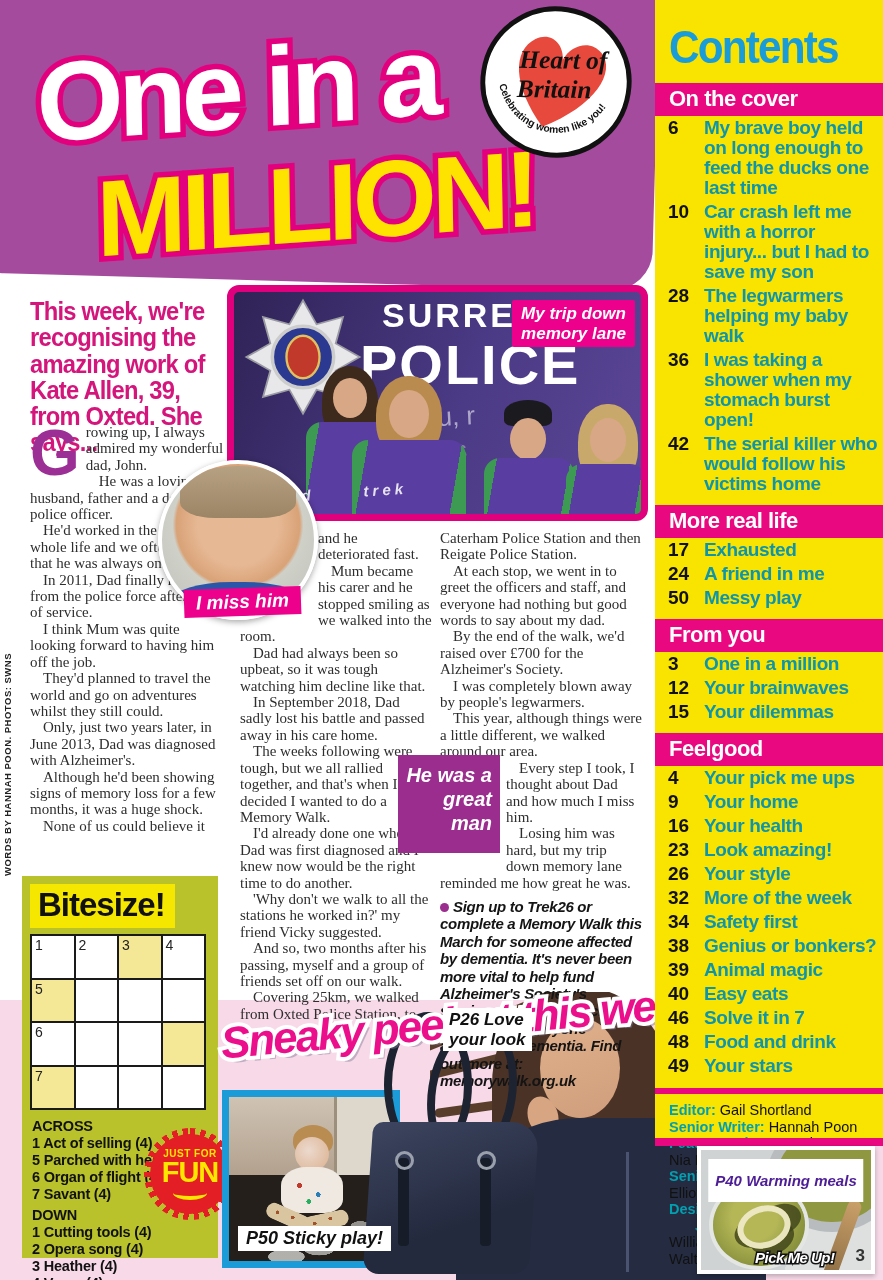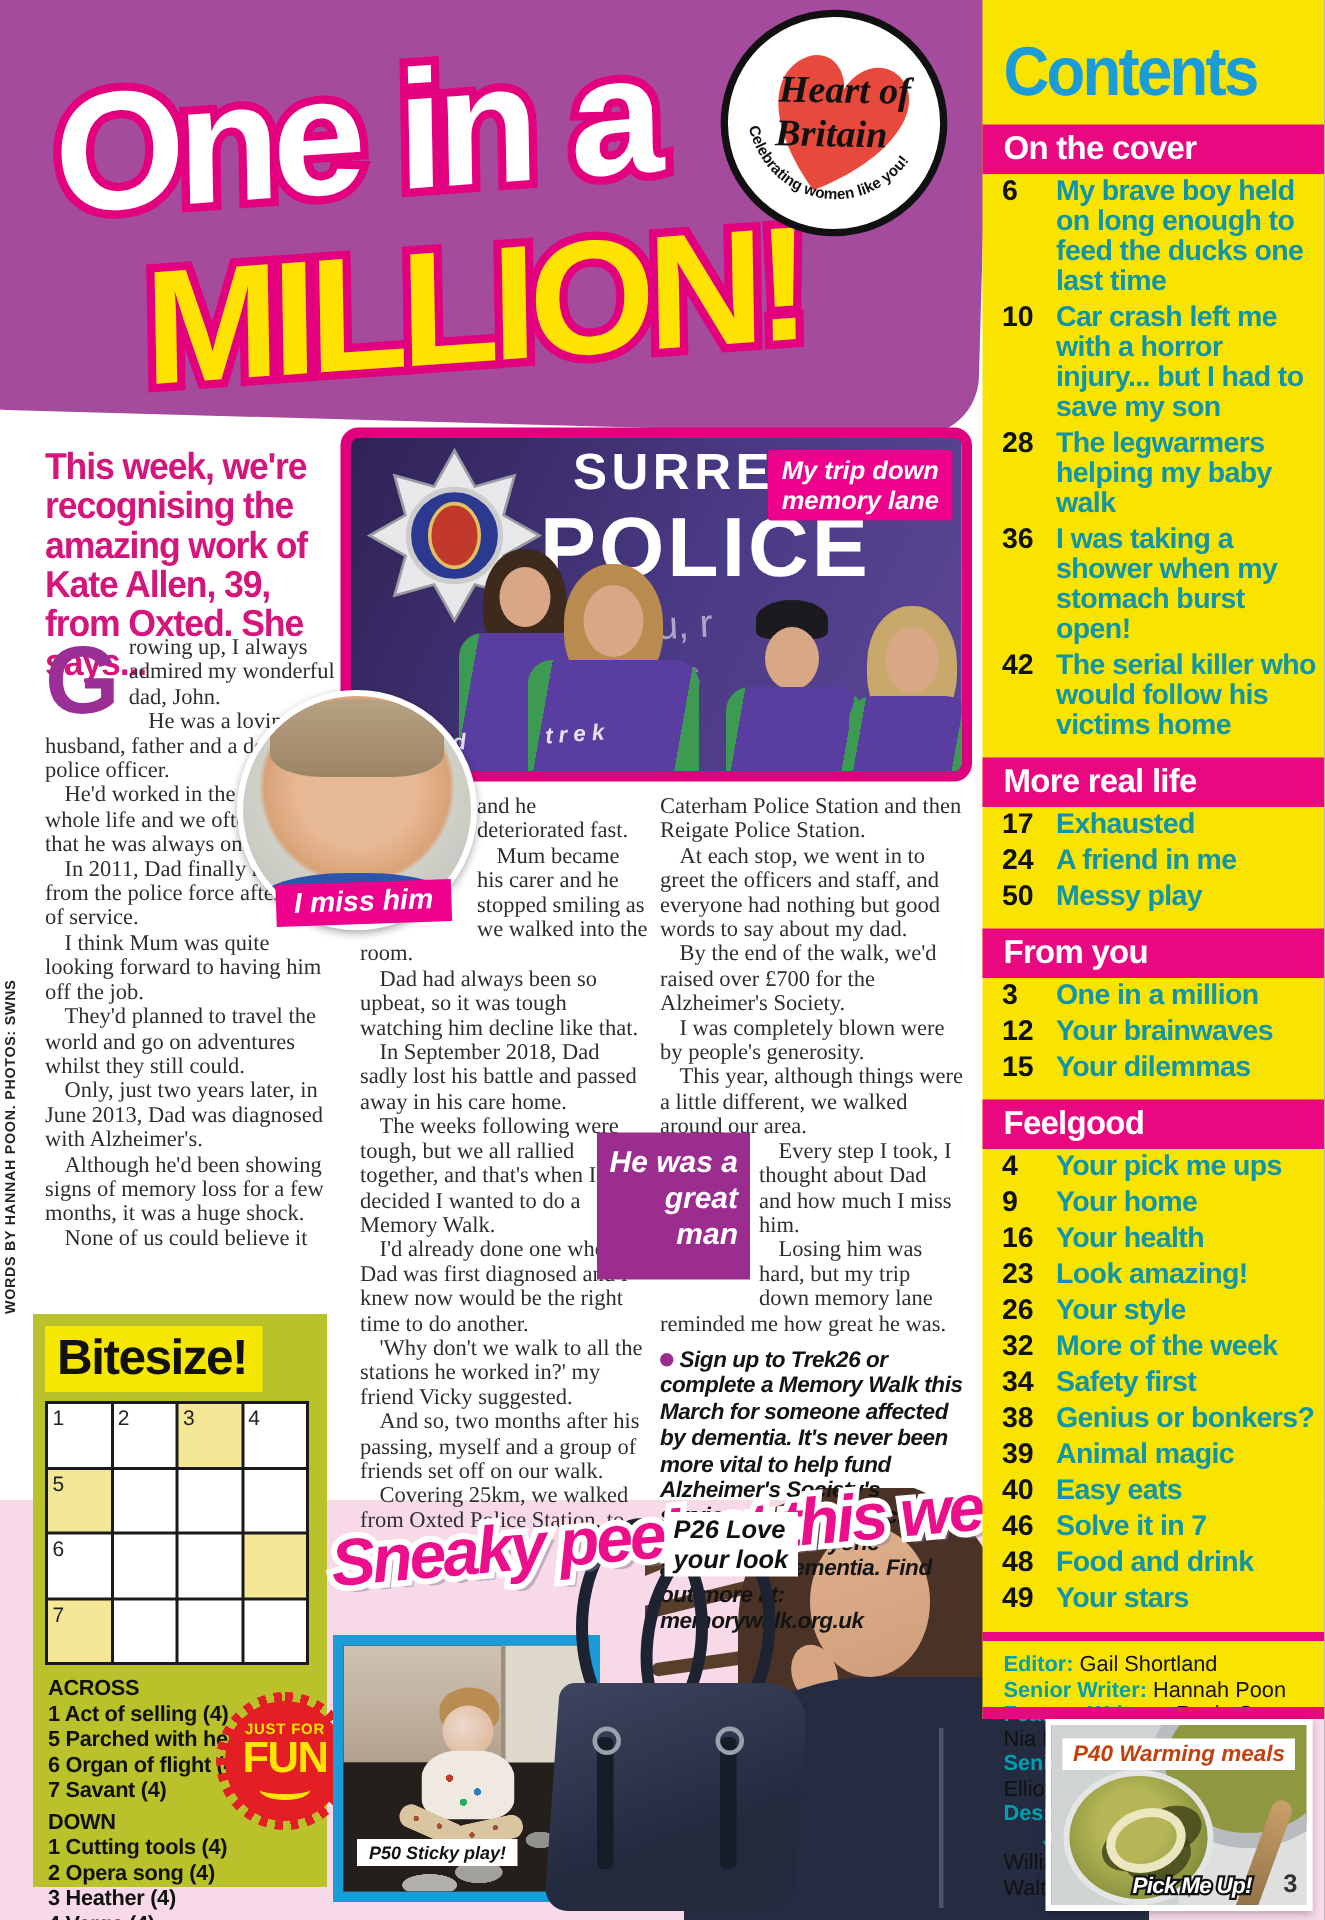--- a/index.html
+++ b/index.html
@@ -151,37 +151,37 @@
   .kid-shirt{position:absolute;left:52px;top:70px;width:62px;height:46px;border-radius:40% 40% 30% 30%;
              background:radial-gradient(4px 4px at 30% 40%,#c0392b 0 60%,rgba(0,0,0,0) 62%),
                         radial-gradient(4px 4px at 60% 60%,#2980b9 0 60%,rgba(0,0,0,0) 62%),
                         radial-gradient(4px 4px at 45% 75%,#27ae60 0 60%,rgba(0,0,0,0) 62%),#efe9e2;}
   .kid-leg{position:absolute;width:46px;height:16px;border-radius:8px;
            background:radial-gradient(3px 3px at 25% 50%,#a0522d 0 60%,rgba(0,0,0,0) 62%),
                       radial-gradient(3px 3px at 60% 40%,#a0522d 0 60%,rgba(0,0,0,0) 62%),#d9c6a0;}
   .kl1{left:36px;top:112px;transform:rotate(24deg);}
   .kl2{left:74px;top:116px;transform:rotate(-12deg);}
   .sticky-label{position:absolute;left:238px;top:1226px;background:#fff;padding:2px 8px;z-index:5;
-                font-style:italic;font-weight:bold;font-size:12px;color:#111;}
+                font-style:italic;font-weight:bold;font-size:18px;color:#111;}
   
   .soup-photo{position:absolute;left:697px;top:1146px;width:170px;height:120px;border:4px solid #fff;
               background:linear-gradient(100deg,#cfd3d4 0 55%,#dde0df 55% 100%);overflow:hidden;z-index:7;
               box-shadow:0 2px 5px rgba(0,0,0,.25);}
   .bowl{position:absolute;left:12px;top:34px;width:92px;height:82px;border-radius:50%;
         background:radial-gradient(circle at 45% 40%,#b5b757 0 32%,#8f9740 66%,#6f7a30 100%);
         box-shadow:0 0 0 4px #e4e6e4;}
   .swirl{position:absolute;left:24px;top:22px;width:42px;height:30px;border:6px solid rgba(246,240,212,.85);
          border-radius:50%;transform:rotate(-18deg);
          box-shadow:4px 12px 0 -4px rgba(60,65,25,.8),-10px 2px 0 -6px rgba(60,65,25,.8),18px -2px 0 -6px rgba(60,65,25,.8);}
   .pan{position:absolute;right:-26px;top:-30px;width:110px;height:92px;border-radius:50%;
        background:#8f9740;border:10px solid #b9bcbe;}
   .spoon{position:absolute;right:22px;bottom:-14px;width:14px;height:86px;border-radius:7px;
          background:linear-gradient(#caa06a,#8a6b42);transform:rotate(20deg);}
   .meals-label{position:absolute;left:50%;top:9px;transform:translateX(-50%);background:#fff;
-               padding:2px 7px;font-style:italic;font-weight:bold;font-size:15px;white-space:nowrap;color:#c2410c;}
+               padding:13px 7px;font-style:italic;font-weight:bold;font-size:15px;white-space:nowrap;color:#4c1d95;}
   .pmu-logo{position:absolute;left:54px;bottom:4px;font-style:italic;font-weight:bold;font-size:15px;letter-spacing:-.5px;}
   .pmu-logo .lay-b{color:#111;-webkit-text-stroke:3px #111;}
   .pmu-logo .lay-f{color:#fff;}
   .page-num{position:absolute;right:6px;bottom:4px;font-size:17px;font-weight:bold;color:#333;}
 </style>
 </head>
 <body>
 
 <div class="page">
 
@@ -233,21 +233,21 @@
     <p>I'd already done one when Dad was first diagnosed and I knew now would be the right time to do another.</p>
     <p>'Why don't we walk to all the stations he worked in?' my friend Vicky suggested.</p>
     <p>And so, two months after his passing, myself and a group of friends set off on our walk.</p>
     <p>Covering 25km, we walked from Oxted Police Station, to</p>
   </div>
 
   <div class="bodycol col3">
     <p class="nofirst">Caterham Police Station and then Reigate Police Station.</p>
     <p>At each stop, we went in to greet the officers and staff, and everyone had nothing but good words to say about my dad.</p>
     <p>By the end of the walk, we'd raised over £700 for the Alzheimer's Society.</p>
-    <p>I was completely blown were by people's generosity.</p>
+    <p>I was completely blown away by people's legwarmers.</p>
     <p>This year, although things were a little different, we walked around our area.</p>
     <div class="pq-spacer"></div>
     <p>Every step I took, I thought about Dad and how much I miss him.</p>
     <p>Losing him was hard, but my trip down memory lane reminded me how great he was.</p>
     <div class="footnote"><span class="dot"></span><span>Sign up to Trek26 or complete a Memory Walk this March for someone affected by dementia. It's never been more vital to help fund Alzheimer's Society's services and help the charity be there for everyone affected by dementia. Find out more at: memorywalk.org.uk</span></div>
   </div>
 
   <div class="main-photo">
     <div class="star-badge">
       <svg viewBox="0 0 100 100" width="118" height="118">

